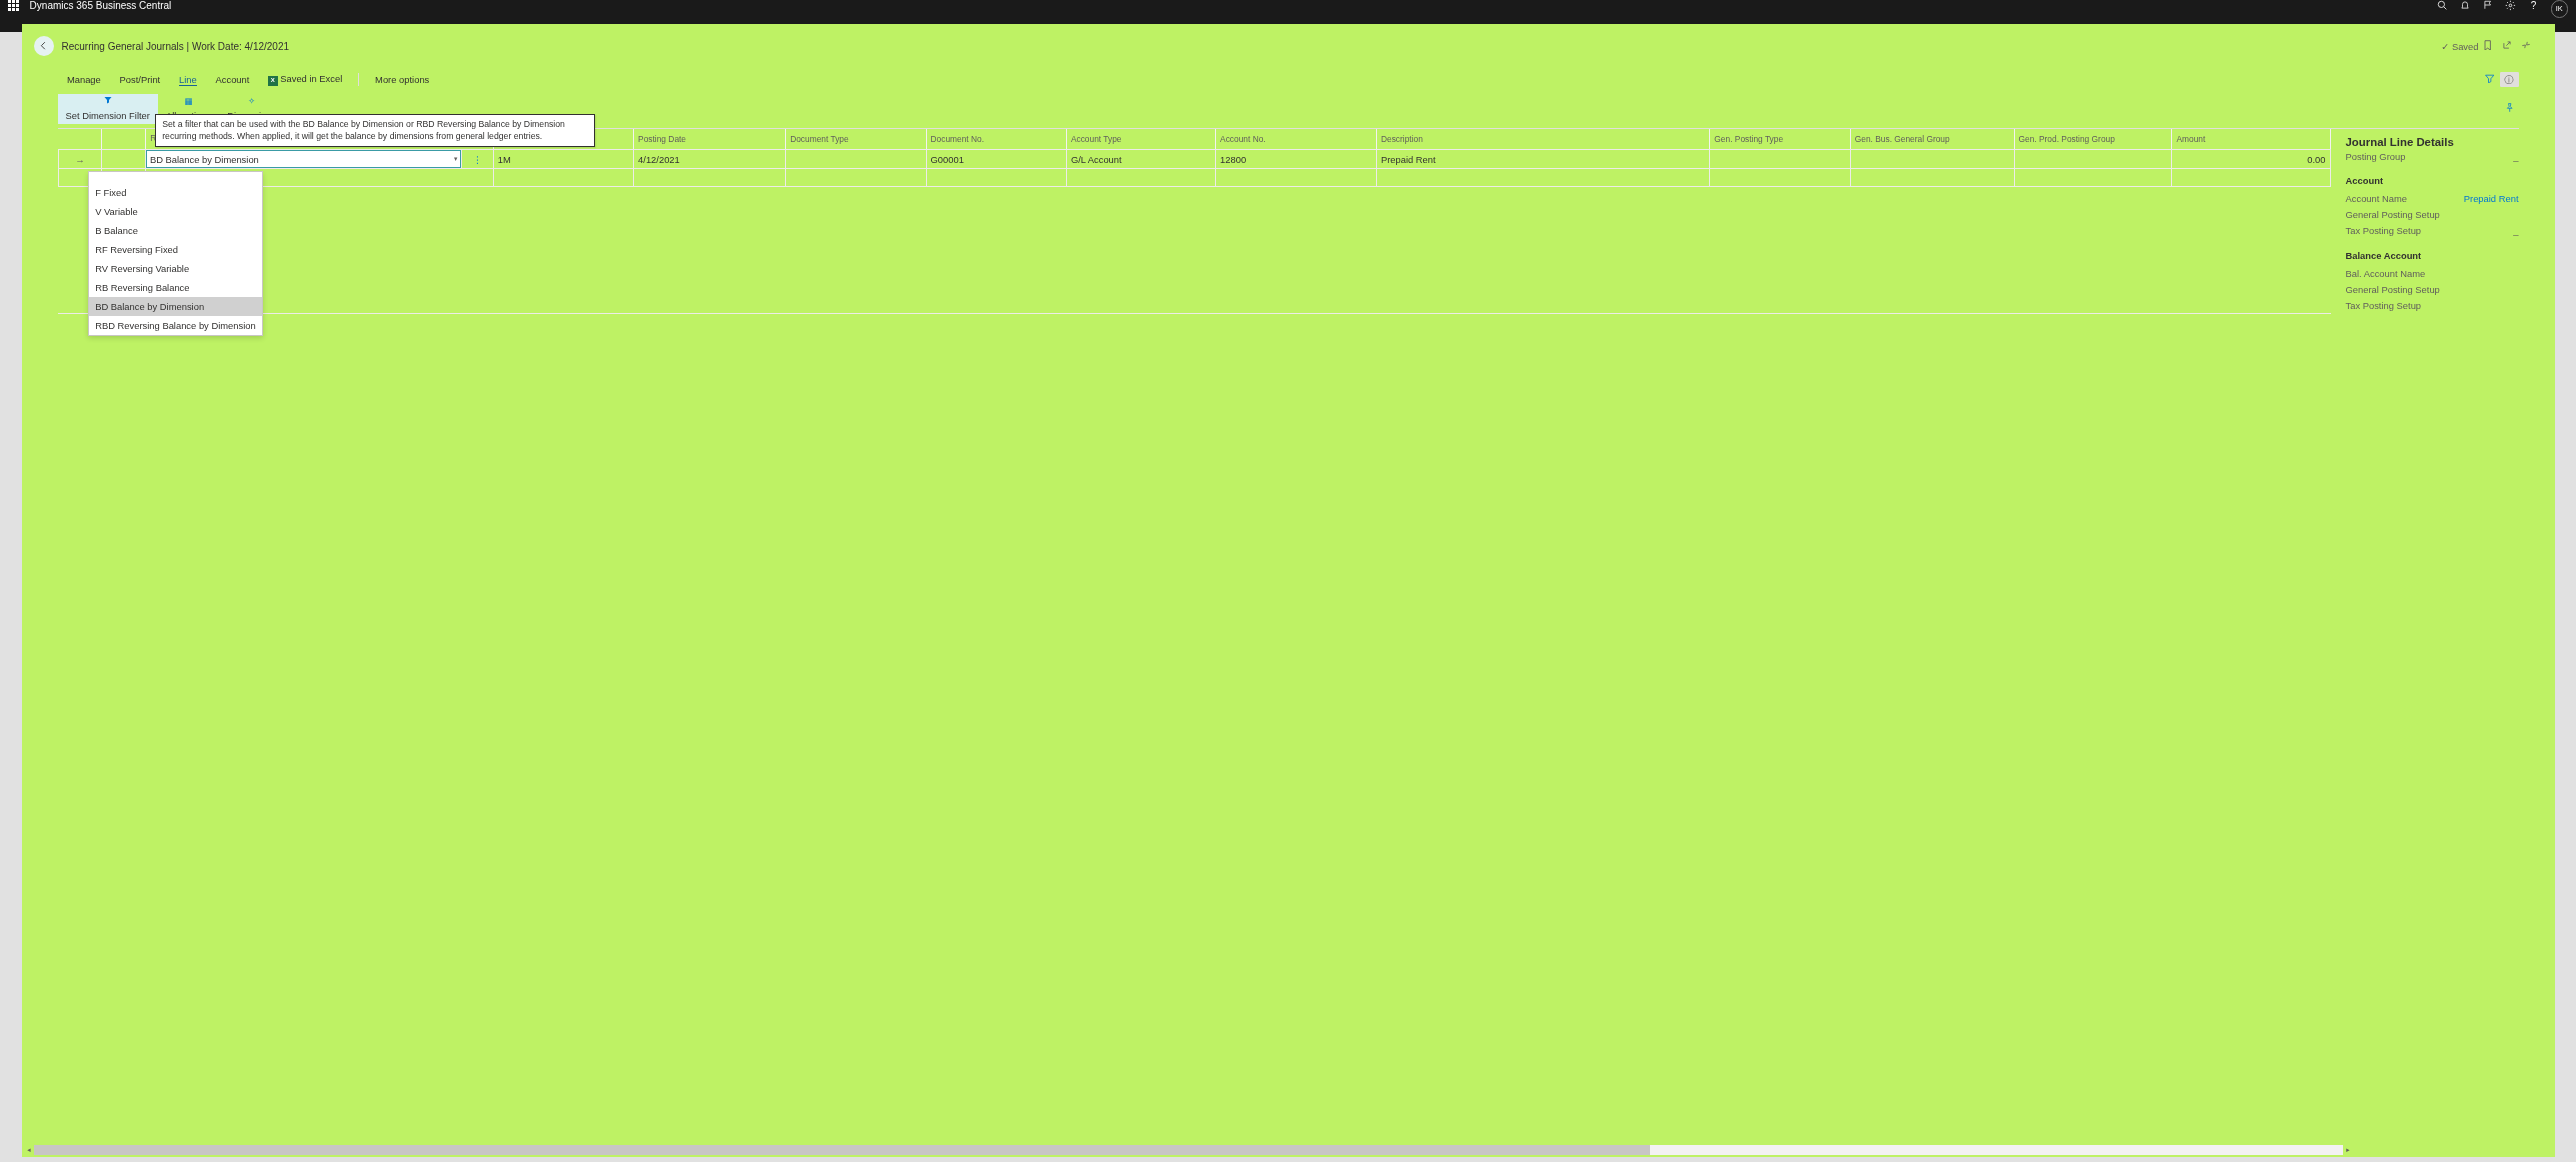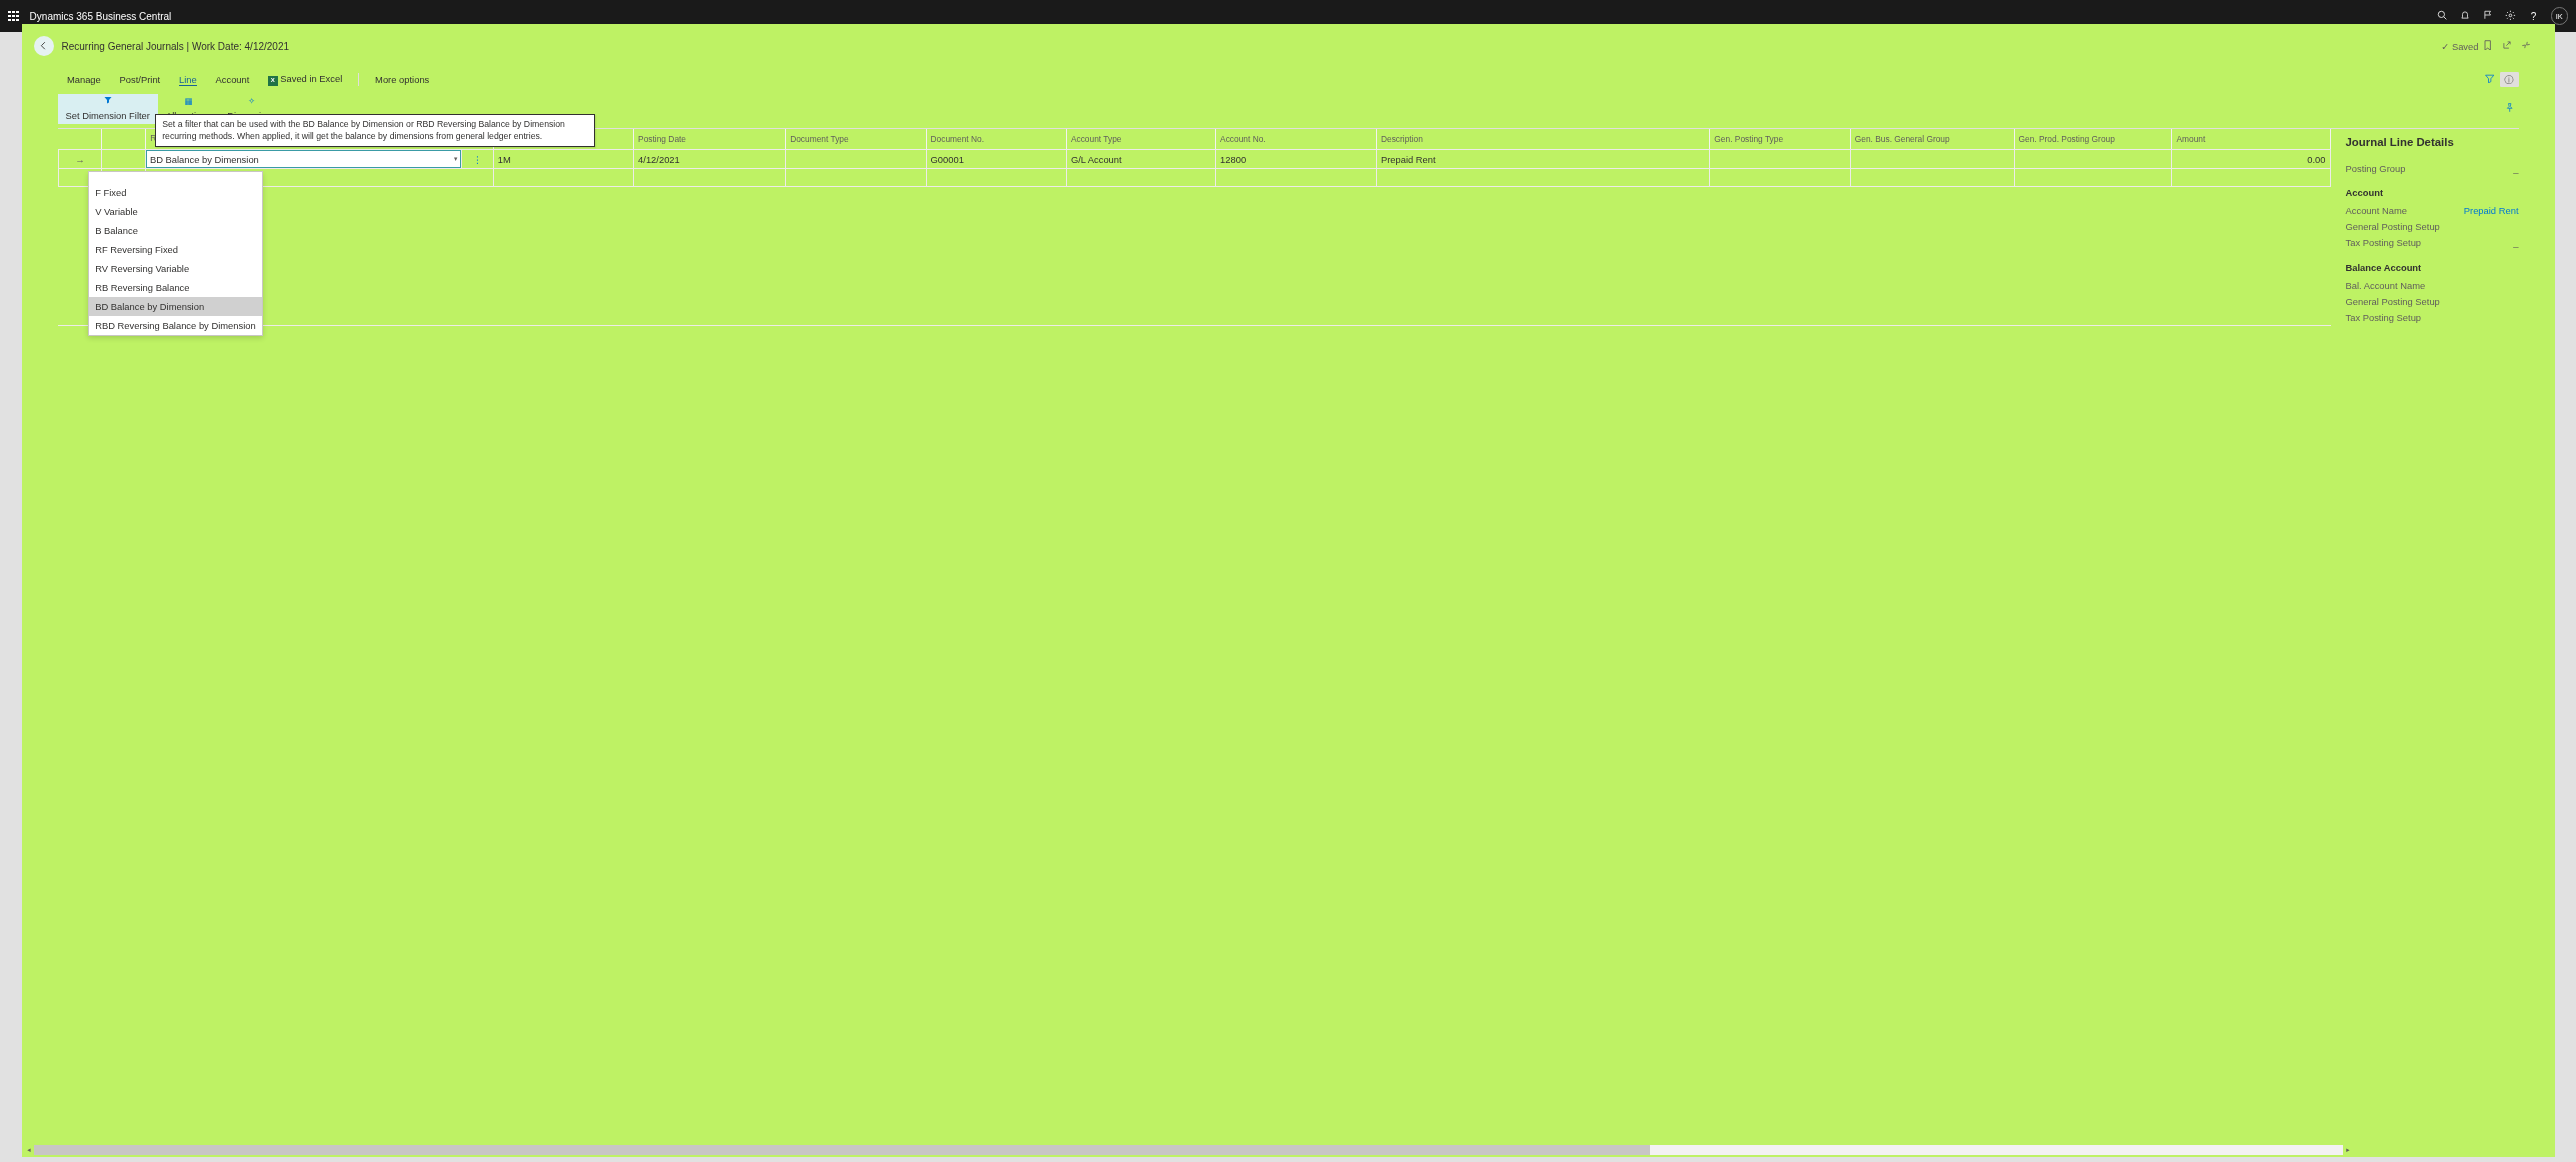--- a/index.html
+++ b/index.html
@@ -1,18 +1,18 @@
 <!DOCTYPE html>
 <html style="font-size:10.8px"><head>
 <meta charset="utf-8">
 <style>
 * { box-sizing: border-box; margin: 0; padding: 0; }
 body { font-family: "Segoe UI", Arial, sans-serif; font-size: 8.7px; color: #323130; background: #e1e1e1; overflow: hidden; }
 
-.titlebar { background: #1a1a1a; color: #fff; height: 32px; display: flex; align-items: center; padding: 0 8px; }
+.titlebar { background: #1a1a1a; color: #fff; height: 32px; display: flex; align-items: flex-start; padding: 0 8px; }
 .titlebar .apps-icon { width: 10.8px; height: 10.8px; display: grid; grid-template-columns: repeat(3,2.7px); grid-template-rows: repeat(3,2.7px); gap: 1.3px; margin-right: 10.8px; cursor: pointer;}
 .titlebar .apps-icon span { background: #fff; }
 .titlebar .title { font-size: 10px; font-weight: 400; }
 .titlebar .spacer { flex: 1; }
 .titlebar .tb-icon { width: 23px; text-align: center; cursor: pointer; color: #fff; font-size: 10px; }
 .titlebar .avatar { width:17.5px; height:17.5px; border:0.7px solid #777; border-radius:50%; font-size:7.4px; display:flex; align-items:center; justify-content:center; margin-left:5.4px; cursor:pointer;}
 
 .workspace { position:absolute; top:24px; left:21.5px; right:21.5px; bottom:5.4px; background:#bef264; }
 
 .pagehdr { display:flex; align-items:center; padding: 12px 19px 6.7px 12px; border-bottom: none;}
@@ -63,21 +63,21 @@
 .selectbox .chev { margin-left:auto; font-size:6.7px; color:#605e5c;}
 .vdots { width:9.4px; text-align:center; cursor:pointer; color:#0078d4; font-size:9.4px;}
 .num { text-align:right;}
 
 .dropdown { position:absolute; background:#fff; border:0.7px solid #c8c6c4; box-shadow:0 2.7px 5.4px rgba(0,0,0,0.15); z-index:10; font-size:9.4px; min-width:126px;}
 .dropdown .opt { padding:4px 6.7px; cursor:pointer;}
 .dropdown .opt.sel { background:#d0d0d0;}
 .dropdown .gap { height:10.8px;}
 
 .details { width:188px; padding: 6.7px 0 0 15px;}
-.details h3 { font-size:11.4px; font-weight:600; margin-bottom:12px;}
+.details h3 { font-size:11.4px; font-weight:600; }
 .details .drow { display:flex; padding:2.7px 0; font-size:9.4px; color:#605e5c;}
 .details .drow .k { flex:1;}
 .details .drow .v { color:#0078d4;}
 .details .drow .dash { color:#605e5c;}
 .details .sect { font-size:9.4px; font-weight:600; color:#323130; margin-top:10.8px; margin-bottom:4px;}
 
 .hscroll { height:10.8px; display:flex; align-items:center;}
 .hscroll .track { flex:1; height:9.4px; background:#f3f2f1; position:relative;}
 .hscroll .thumb { position:absolute; left:0; top:0; height:9.4px; width:70%; background:#c8c6c4;}
 .hscroll .arr { width:9.4px; text-align:center; font-size:6.7px; color:#605e5c; cursor:pointer;}

